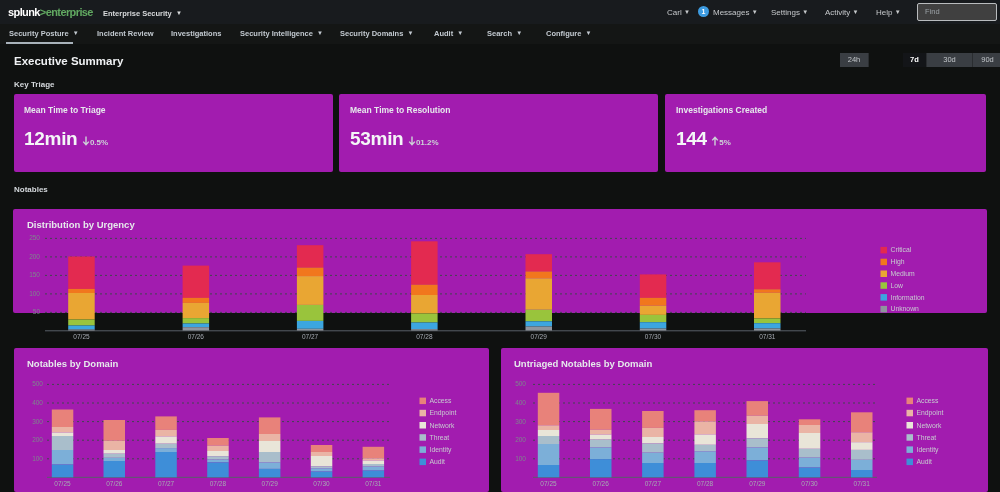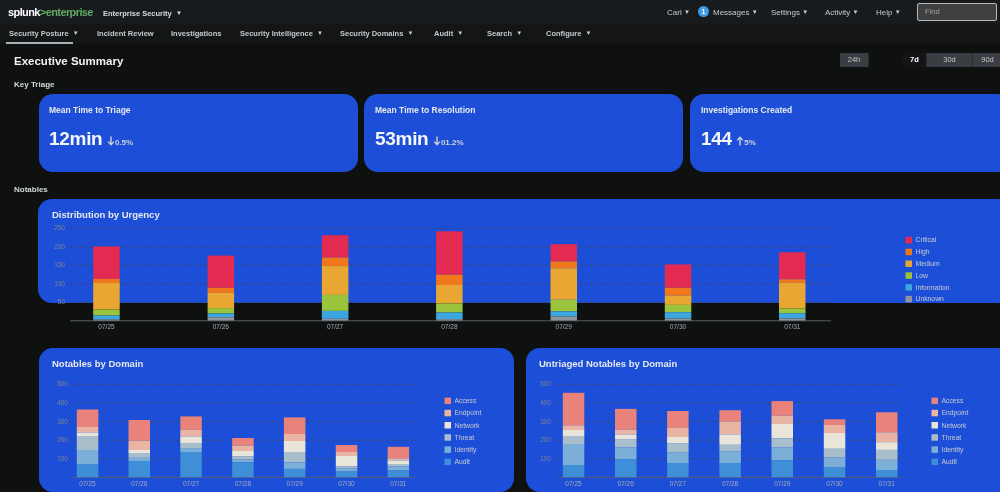--- a/index.html
+++ b/index.html
@@ -16,21 +16,21 @@
 .caret { font-size:6px; position:relative; top:-1px; }
 .msgball { left:698px; top:6px; width:11px; height:11px; border-radius:50%; background:#3d9be0; color:#fff; font-size:7px; font-weight:bold; text-align:center; line-height:11px; }
 .findbox { left:917px; top:3px; width:80px; height:18px; border:1px solid #b9bcbe; border-radius:2px; background:#404040; color:#9aa0a5; font-size:7.5px; line-height:16px; padding-left:7px; }
 .navitem { top:29px; font-size:7.5px; font-weight:bold; color:#c3cad1; }
 .navactive { left:6px; top:42px; width:67px; height:2px; background:#a8b2ba; }
 .h1 { left:14px; top:55px; font-size:11.5px; font-weight:bold; color:#f0f2f4; }
 .btngroup { left:840px; top:53px; height:14px; display:flex;justify-content:center; }
 .btn { height:14px; background:#3a3e43; color:#c2c6ca; font-size:7.5px; line-height:14px; text-align:center; border-right:1px solid #2a2d30; }
 .btn.sel { background:#131518; color:#fff; font-weight:bold; border-right:1px solid #2a2d30;margin-left:34px; }
 .seclabel { font-size:8px; font-weight:bold; color:#d5d9dd; }
-.panel { background:#1d4ed8; border-radius:14px;margin-left:25px; }
+.panel { background:#a21caf; border-radius:2px; }
 .ptitle { font-size:8.5px; font-weight:bold; color:#e6e9ec; }
 .bignum { font-size:19px; font-weight:bold; color:#f4f6f7; letter-spacing:-0.3px; }
 .delta { font-size:8px; font-weight:bold; color:#cdd2d7; }
 .ctitle { font-size:9.5px; font-weight:bold; color:#e6e9ec; }
 svg text { font-family:"Liberation Sans", sans-serif; }
 </style>
 </head>
 <body>
 <div class="abs topbar"></div>
 <div class="abs navbar"></div>
@@ -76,21 +76,21 @@
 </div>
 <div class="abs panel" style="left:665px; top:94px; width:321px; height:78px;">
   <div class="abs ptitle" style="left:11px; top:11px;">Investigations Created</div>
   <div class="abs" style="left:11px; top:34px;"><span class="bignum">144</span> <span class="delta"><svg width="8" height="10" viewBox="0 0 8 10" style="vertical-align:-1px;">
           <path d="M4 9.5 L4 1.5 M1.2 4.4 L4 1.2 L6.8 4.4" stroke="#cdd2d7" stroke-width="1.4" fill="none"></path>
         </svg>5%</span></div>
 </div>
 
 <div class="abs seclabel" style="left:14px; top:185px;">Notables</div>
 
-<div class="abs panel" style="left:13px; top:199px; width:974px; height:104px;">
+<div class="abs panel" style="left:13px; top:209px; width:974px; height:104px;">
   <div class="abs ctitle" style="left:14px; top:10px;">Distribution by Urgency</div>
   <svg class="abs" style="left:0; top:0;" width="974" height="144">
   <g transform="translate(0,0)">
 <line x1="32.0" y1="29.4" x2="793.0" y2="29.4" stroke="#41464e" stroke-width="1" stroke-dasharray="2,3"></line>
 <text x="27.0" y="31.4" text-anchor="end" font-size="6.5" fill="#7f858d">250</text>
 <line x1="32.0" y1="47.9" x2="793.0" y2="47.9" stroke="#41464e" stroke-width="1" stroke-dasharray="2,3"></line>
 <text x="27.0" y="49.9" text-anchor="end" font-size="6.5" fill="#7f858d">200</text>
 <line x1="32.0" y1="66.4" x2="793.0" y2="66.4" stroke="#41464e" stroke-width="1" stroke-dasharray="2,3"></line>
 <text x="27.0" y="68.4" text-anchor="end" font-size="6.5" fill="#7f858d">150</text>
 <line x1="32.0" y1="84.9" x2="793.0" y2="84.9" stroke="#41464e" stroke-width="1" stroke-dasharray="2,3"></line>

